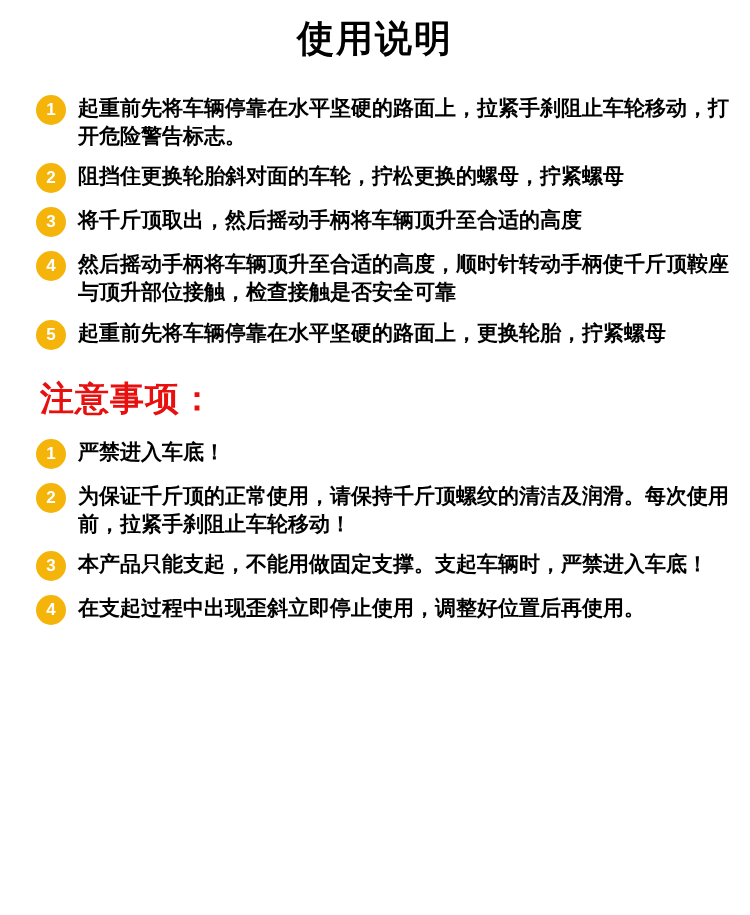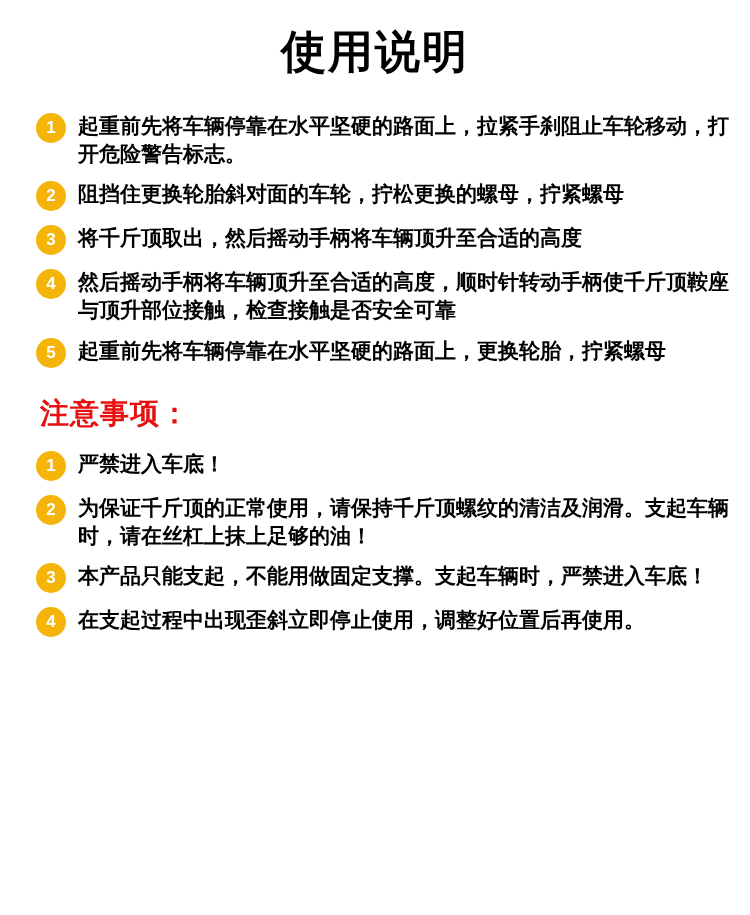--- a/index.html
+++ b/index.html
@@ -16,24 +16,24 @@
   }
   .page {
     position: relative;
     width: 750px;
     height: 915px;
     box-sizing: border-box;
     padding: 0 18px;
   }
   .doc-title {
     text-align: center;
-    font-size: 45px;
+    font-size: 37px;
     font-weight: bold;
     letter-spacing: 2px;
-    margin-top: 22px;
+    margin-top: 14px;
     margin-bottom: 28px;
     color: #000;
   }
   .list {
     margin: 0;
     padding: 0;
     list-style: none;
   }
   .item {
     display: flex;
@@ -59,21 +59,21 @@
   .text {
     flex: 1 1 auto;
     font-size: 21px;
     line-height: 1.32;
     font-weight: bold;
     letter-spacing: 0px;
     padding-top: 2px;
   }
   .section-heading {
     color: #e8100f;
-    font-size: 29px;
+    font-size: 34px;
     font-weight: bold;
     letter-spacing: 1px;
     margin: 26px 0 14px 22px;
   }
   .notes .bullet {
     background: #f5b40a;
   }
 </style>
 </head>
 <body>
@@ -107,21 +107,21 @@
 
   <div class="section-heading">注意事项：</div>
 
   <ul class="list notes">
     <li class="item">
       <span class="bullet">1</span>
       <span class="text">严禁进入车底！</span>
     </li>
     <li class="item">
       <span class="bullet">2</span>
-      <span class="text">为保证千斤顶的正常使用，请保持千斤顶螺纹的清洁及润滑。支起车辆时，请在丝杠上抹上足够的油！</span>
+      <span class="text">为保证千斤顶的正常使用，请保持千斤顶螺纹的清洁及润滑。每次使用前，拉紧手刹阻止车轮移动！</span>
     </li>
     <li class="item">
       <span class="bullet">3</span>
       <span class="text">本产品只能支起，不能用做固定支撑。支起车辆时，严禁进入车底！</span>
     </li>
     <li class="item">
       <span class="bullet">4</span>
       <span class="text">在支起过程中出现歪斜立即停止使用，调整好位置后再使用。</span>
     </li>
   </ul>

